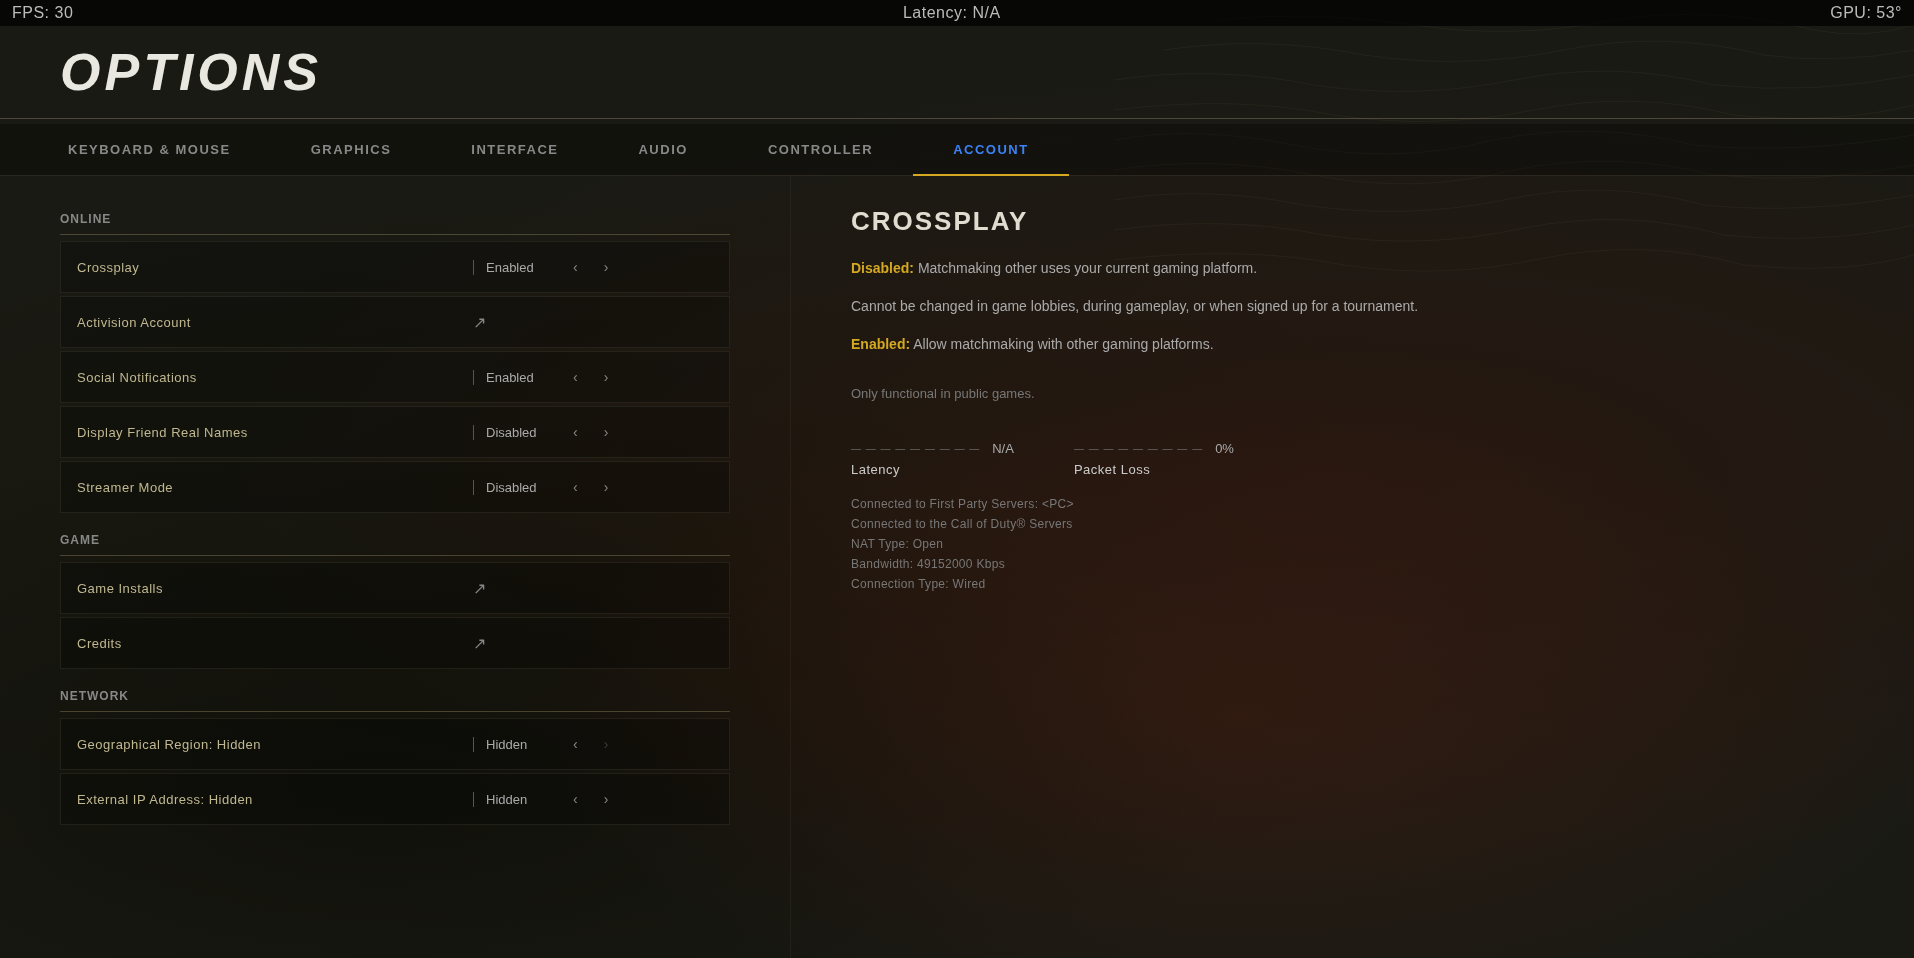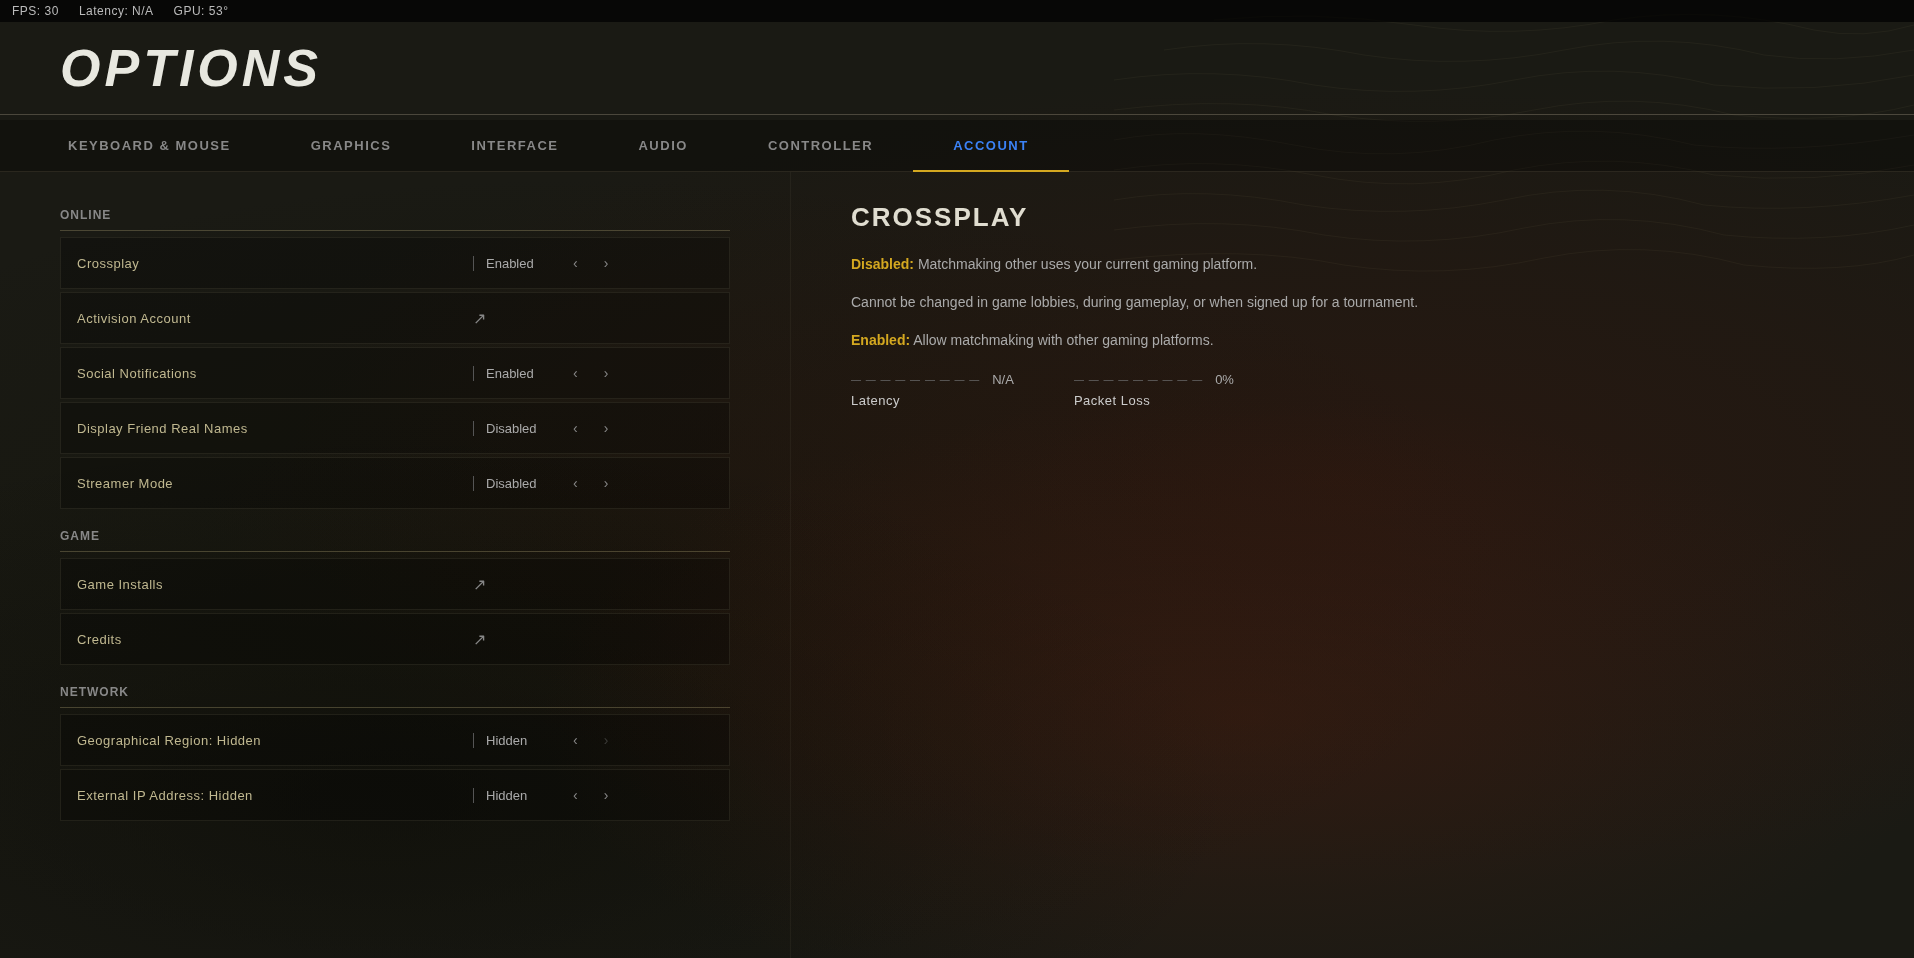--- a/index.html
+++ b/index.html
@@ -35,23 +35,24 @@
     }
 
     
     .stats-bar {
       position: relative;
       z-index: 10;
       background: rgba(0,0,0,0.7);
       padding: 4px 12px;
       display: flex;
       gap: 20px;
-      font-size: 12px;
+      font-size: 16px;
       color: #aaa;
       letter-spacing: 0.5px;
+      justify-content: space-between;
     }
 
     .stats-bar span {
       color: #bbb;
     }
 
     
     .header {
       position: relative;
       z-index: 10;
@@ -455,33 +456,41 @@
     <div class="info-text">
       <span class="highlight-disabled">Disabled:</span><span> Matchmaking other uses your current gaming platform.</span>
     </div>
 
     <div class="info-text">Cannot be changed in game lobbies, during gameplay, or when signed up for a tournament.</div>
 
     <div class="info-text">
       <span class="highlight-enabled">Enabled:</span><span> Allow matchmaking with other gaming platforms.</span>
     </div>
 
+    <div class="info-note">Only functional in public games.</div>
 
     <div class="network-stats">
       <div class="stat-item">
         <div class="stat-dashes">
           <span class="dashes" style="font-size:10px; letter-spacing:1px; color:#666;">— — — — — — — — —</span>
           <span style="color:#aaa; font-size:13px; margin-left:6px;">N/A</span>
         </div>
         <span class="stat-label">Latency</span>
       </div>
       <div class="stat-item">
         <div class="stat-dashes">
           <span class="dashes" style="font-size:10px; letter-spacing:1px; color:#666;">— — — — — — — — —</span>
           <span style="color:#aaa; font-size:13px; margin-left:6px;">0%</span>
         </div>
         <span class="stat-label">Packet Loss</span>
       </div>
     </div>
 
+    <div class="connection-info">
+      <div class="connection-line">Connected to First Party Servers: &lt;PC&gt;</div>
+      <div class="connection-line">Connected to the Call of Duty® Servers</div>
+      <div class="connection-line">NAT Type: Open</div>
+      <div class="connection-line">Bandwidth: 49152000 Kbps</div>
+      <div class="connection-line">Connection Type: Wired</div>
+    </div>
 
   </div>
 </div>
 
 </body></html>

